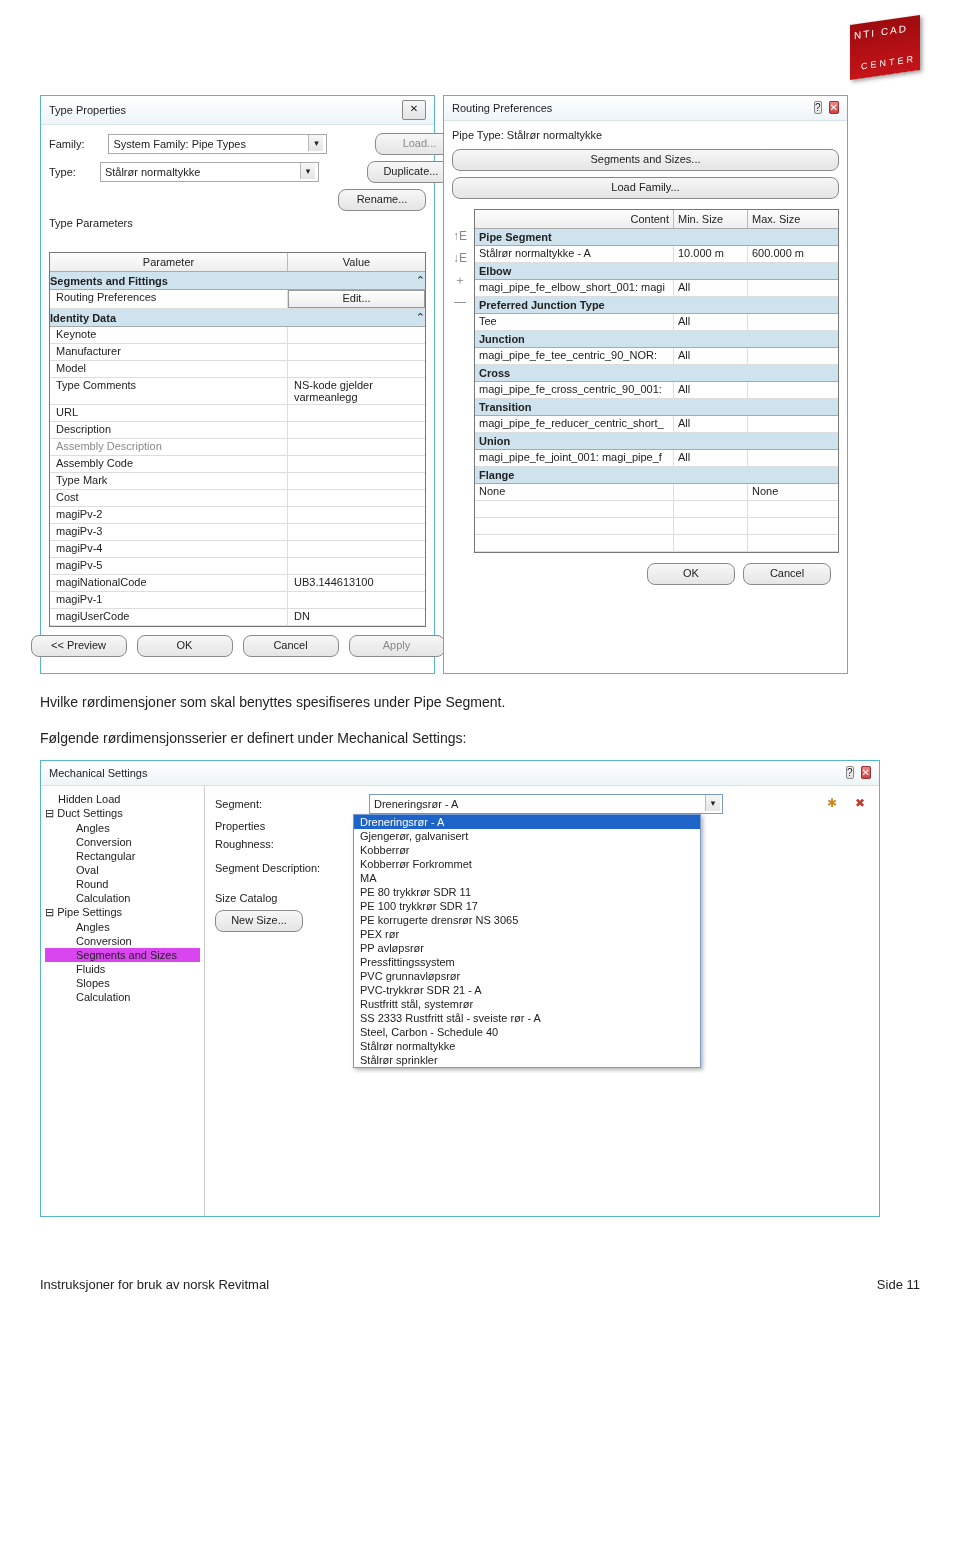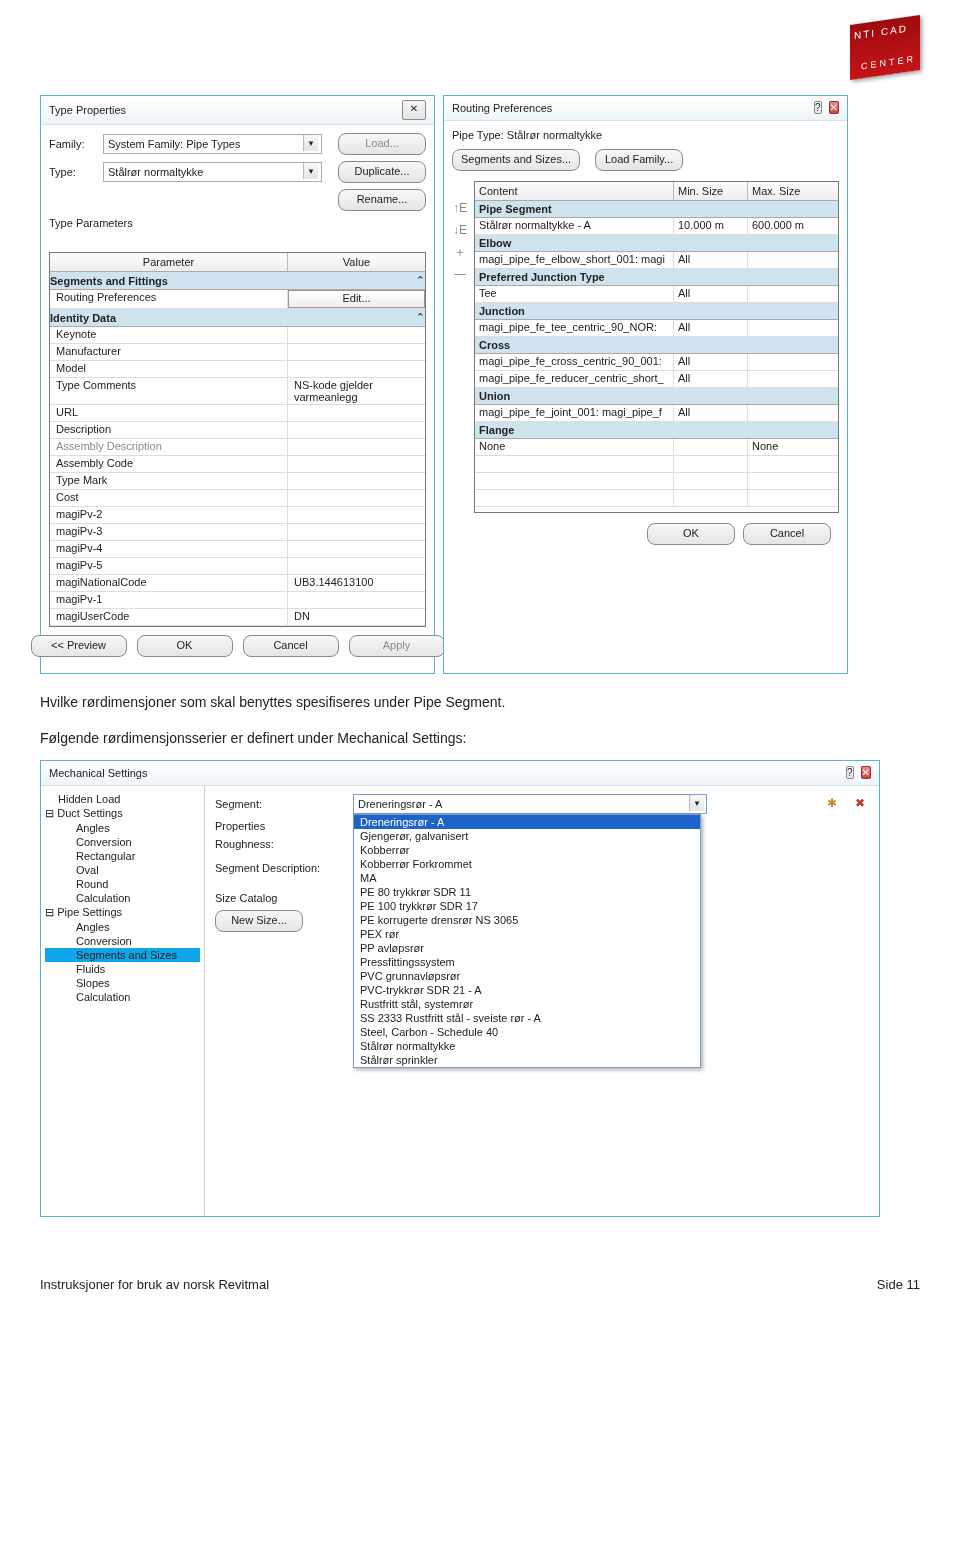--- a/index.html
+++ b/index.html
@@ -62,21 +62,21 @@
     font-size: 10px;
     text-align: center;
     line-height: 16px;
     margin-left: 4px;
   }
   .win-title .tbtn.red { background: linear-gradient(#e88,#c44); color:#fff; border-color:#933;}
   .win-body { padding: 8px; }
   .tp { width: 395px; padding-bottom: 6px; }
   .rp { width: 405px; }
   .ms { width: 840px; margin-top: 14px; }
-  .frow { display: flex; align-items: center; margin-bottom: 6px; gap: 8px;}
+  .frow { display: flex; align-items: center; margin-bottom: 6px; gap: 24px;}
   .lbl { width: 55px; }
   .combo {
     border: 1px solid #aaa;
     height: 18px; line-height: 18px;
     padding: 0 18px 0 4px;
     position: relative;
     background: #fff;
     flex: 0 0 auto;
   }
   .combo::after {
@@ -143,21 +143,21 @@
     height: 14px;
     line-height: 13px;
   }
   .tp-foot {
     display: flex;
     gap: 10px;
     justify-content: center;
     padding: 8px 6px 2px 6px;
   }
   .tp-foot .btn { min-width: 78px; }
-  .rp-top { display:flex; gap:15px; margin: 2px 0 10px 0;}
+  .rp-top { display:flex; gap:6px; margin: 2px 0 10px 0; flex-direction: column;}
   .rp-body { display:flex; gap:4px;}
   .rp-tools { width: 18px; display:flex; flex-direction:column; gap:6px; padding-top:20px;}
   .rp-tools .t { width:16px; height:16px; border:0; color:#888; font-size:12px; text-align:center; line-height:14px;}
   .rp-grid { flex:1; border:1px solid #777; min-height: 330px;}
   .rp-grid .hdr { display:flex; background:linear-gradient(#fdfdfd,#eee); border-bottom:1px solid #aaa;}
   .rp-grid .hdr > div { padding:3px 4px; }
   .rp-grid .col1 { width: 190px; border-right:1px solid #bbb;}
   .rp-grid .col2 { width: 65px; border-right:1px solid #bbb;}
   .rp-grid .col3 { flex:1; }
   .rp-grid .grp { background:#cfe3ef; border-bottom:1px solid #aaa; padding:2px 4px; font-weight:bold;}
@@ -165,21 +165,21 @@
   .rp-grid .r > div { padding:1px 4px;}
   .rp-grid .r .col1 { width:190px; border-right:1px solid #ddd;}
   .rp-grid .r .col2 { width:65px; border-right:1px solid #ddd;}
   .rp-grid .r .col3 { flex:1; }
   .rp-foot { display:flex; justify-content:flex-end; gap:8px; padding:10px 8px 8px;}
   .narr { font-family: Verdana, Arial, sans-serif; font-size: 14px; margin: 20px 0 10px 0; }
 
   .ms .win-body { display:flex; padding:0; height: 430px; position:relative; }
   .ms-tree { width: 155px; border-right: 1px solid #ccc; padding: 6px 4px; background:#fff; overflow:hidden;}
   .ms-tree .node { white-space: nowrap; padding:1px 0; }
-  .ms-tree .node.sel { background:#0ea5e9; }
+  .ms-tree .node.sel { background:#d946ef; }
   .ms-tree .dots { color:#888; display:inline-block; width:1px; }
   .ms-main { flex:1; padding: 8px 10px; position:relative;}
   .ms-main .frow .lbl2 { width: 130px; }
   .seg-combo {
     width: 330px; border:1px solid #7a9bd0; background:#fff; height:18px; line-height:18px; padding:0 18px 0 4px; position:relative;
   }
   .seg-combo::after { content:"▾"; position:absolute; right:2px; top:0; width:14px; height:16px; border-left:1px solid #bbb; text-align:center; font-size:9px; line-height:16px; background:linear-gradient(#f7f7f7,#e5e5e5);}
   .seg-list {
     border:1px solid #7a9bd0; background:#fff; width: 346px;
     box-shadow: 2px 2px 4px rgba(0,0,0,0.3);
@@ -353,21 +353,21 @@
         </div>
         <div class="rp-body">
           <div class="rp-tools">
             <div class="t">↑E</div>
             <div class="t">↓E</div>
             <div class="t">＋</div>
             <div class="t">—</div>
           </div>
           <div class="rp-grid">
             <div class="hdr">
-              <div class="col1" style="text-align:left;">Content</div>
+              <div class="col1" style="text-align:right;">Content</div>
               <div class="col2">Min. Size</div>
               <div class="col3">Max. Size</div>
             </div>
             <div id="rp-sections">
                 <div class="grp">Pipe Segment</div>
                 <div class="r">
                   <div class="col1">Stålrør normaltykke - A</div>
                   <div class="col2">10.000 m</div>
                   <div class="col3">600.000 m</div>
                 </div>
@@ -388,20 +388,21 @@
                   <div class="col1">magi_pipe_fe_tee_centric_90_NOR:</div>
                   <div class="col2">All</div>
                   <div class="col3"></div>
                 </div>
                 <div class="grp">Cross</div>
                 <div class="r">
                   <div class="col1">magi_pipe_fe_cross_centric_90_001:</div>
                   <div class="col2">All</div>
                   <div class="col3"></div>
                 </div>
+                <div class="grp">Transition</div>
                 <div class="r">
                   <div class="col1">magi_pipe_fe_reducer_centric_short_</div>
                   <div class="col2">All</div>
                   <div class="col3"></div>
                 </div>
                 <div class="grp">Union</div>
                 <div class="r">
                   <div class="col1">magi_pipe_fe_joint_001: magi_pipe_f</div>
                   <div class="col2">All</div>
                   <div class="col3"></div>

